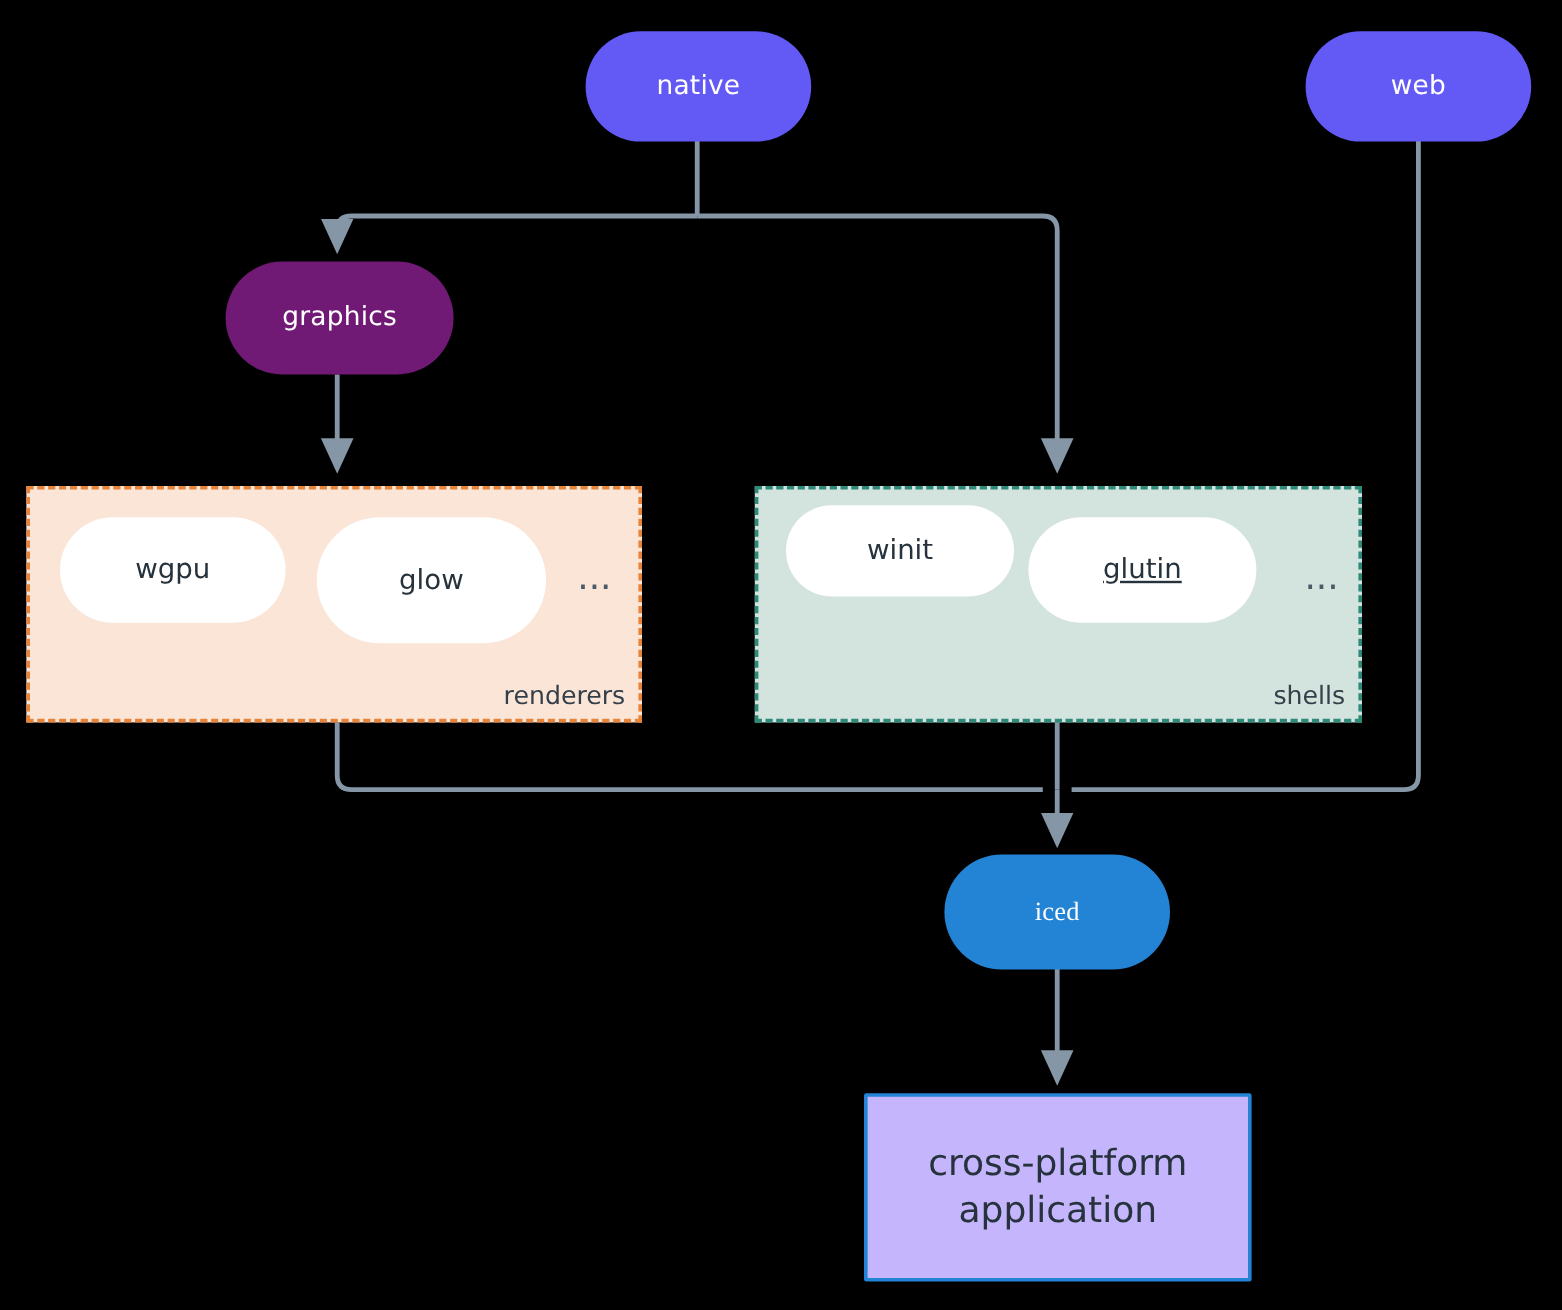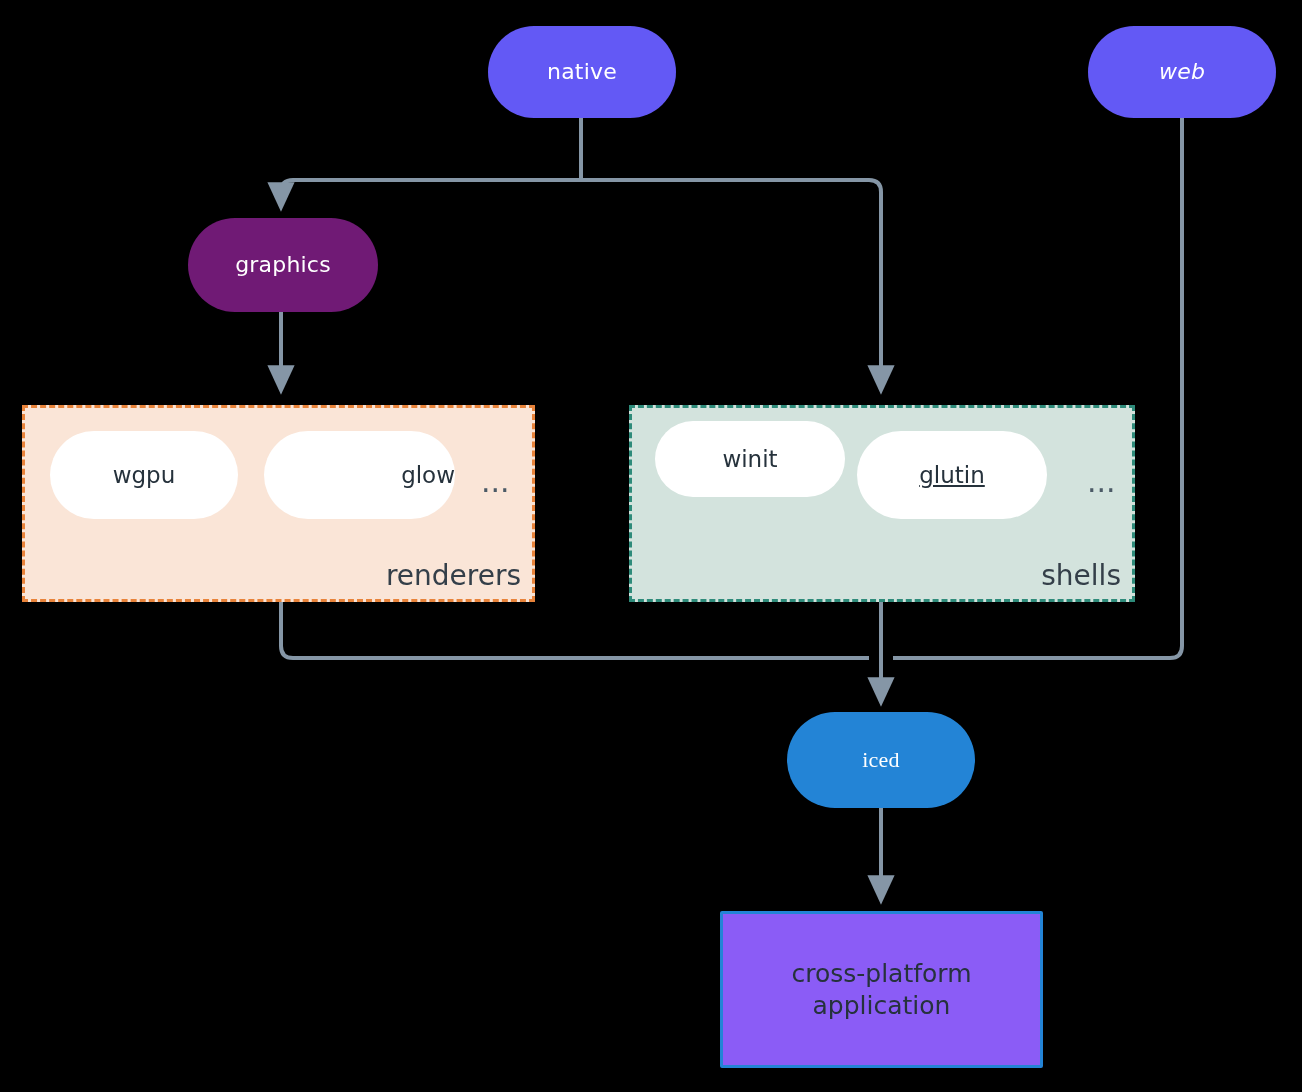--- a/index.html
+++ b/index.html
@@ -70,21 +70,21 @@
     border-color: #e8833a;
   }
   .group.shells .group-body {
     background: #d3e3dd;
     border-color: #2e8b7a;
   }
   .group-label {
     position: absolute;
     right: 14px;
     bottom: 10px;
-    font-size: 28px;
+    font-size: 21px;
     color: #343f49;
     white-space: nowrap;
   }
 
   
   .leaf {
     position: absolute;
     display: flex;
     align-items: center;
     justify-content: center;
@@ -95,25 +95,25 @@
   }
   .ellipsis {
     position: absolute;
     color: #4b5a66;
     font-size: 30px;
     line-height: 1;
   }
 
   
   .rect {
-    background: #8b5cf6;
+    background: #c4b5fd;
     border: 3px solid #2384d6;
     border-radius: 2px;
     color: #26323c;
-    font-size: 25px;
+    font-size: 30px;
     flex-direction: column;
   }
   .rect .line { display: block; }
 </style>
 </head>
 <body>
 
 <div id="diagram">
 
   <svg id="edge-layer" viewBox="0 0 1302 1092" width="1302" height="1092">
@@ -142,34 +142,34 @@
       <path d="M 881 658 L 881 702" marker-end="url(#arrow)"></path>
 
       <path d="M 881 802 L 881 900" marker-end="url(#arrow)"></path>
     </g>
   </svg>
 
   <div class="node pill native" style="left:488px; top:26px; width:188px; height:92px;">
     <span>native</span>
   </div>
 
-  <div class="node pill web" style="left:1088px; top:26px; width:188px; height:92px;font-style:italic;">
+  <div class="node pill web" style="left:1088px; top:26px; width:188px; height:92px;">
     <span>web</span>
   </div>
 
   <div class="node pill graphics" style="left:188px; top:218px; width:190px; height:94px;">
     <span>graphics</span>
   </div>
 
   <div class="group renderers" style="left:22px; top:405px; width:513px; height:197px;">
     <div class="group-body"></div>
     <div class="leaf" style="left:28px; top:26px; width:188px; height:88px;">
       <span>wgpu</span>
     </div>
-    <div class="leaf" style="left:242px; top:26px; width:191px; height:88px;justify-content:flex-end;">
+    <div class="leaf" style="left:242px; top:26px; width:191px; height:105px;">
       <span>glow</span>
     </div>
     <div class="ellipsis" style="left:459px; top:62px;">...</div>
     <div class="group-label">renderers</div>
   </div>
 
   <div class="group shells" style="left:629px; top:405px; width:506px; height:197px;">
     <div class="group-body"></div>
     <div class="leaf" style="left:26px; top:16px; width:190px; height:76px;">
       <span>winit</span>

